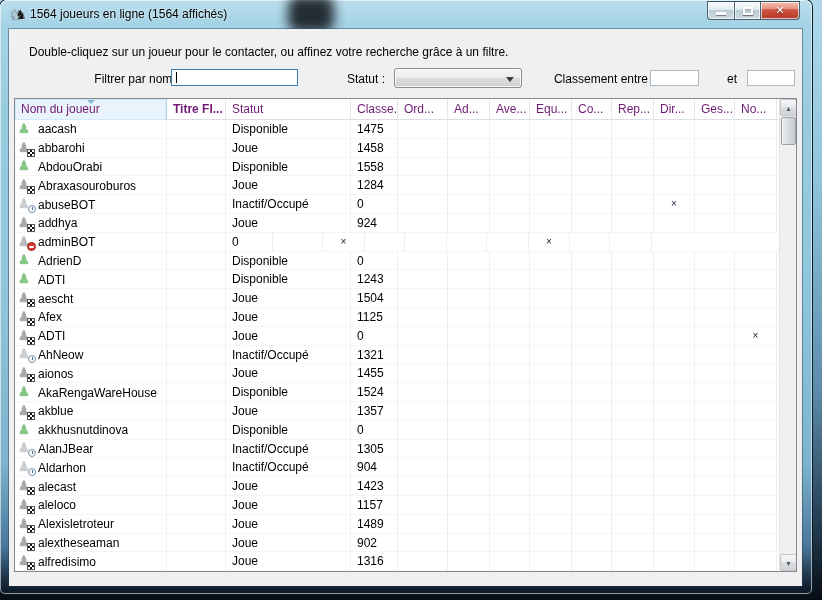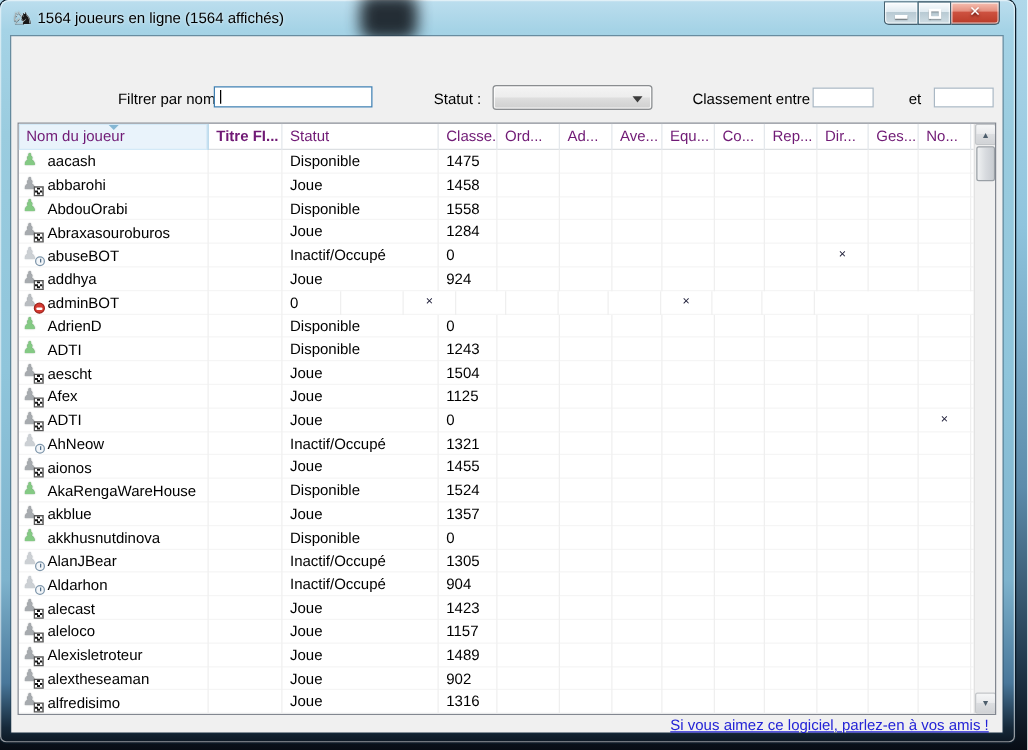--- a/index.html
+++ b/index.html
@@ -136,20 +136,21 @@
       </div>
       <div class="wbtn max">
         <div class="glyph-max"></div>
       </div>
       <div class="wbtn close">
         <span class="glyph-x">✕</span>
       </div>
     </div>
 
     <div class="client">
+      <div class="instruction">Double-cliquez sur un joueur pour le contacter, ou affinez votre recherche grâce à un filtre.</div>
 
       <label class="lbl lbl-name">Filtrer par nom :</label>
       <input class="txt name-filter" value="" style="">
       <i class="caret"></i>
 
       <label class="lbl lbl-status">Statut :</label>
       <div class="combo">
         <span class="combo-value"></span>
         <span class="combo-btn"></span>
       </div>
@@ -674,16 +675,15 @@
               <div class="tcell c-no" style="width: 42px;"></div>
             </div>
           </div>
         <div class="vscroll">
           <div class="sbtn up">▲</div>
           <div class="sthumb"></div>
           <div class="sbtn down">▼</div>
         </div>
       </div>
 
-      <a class="footer-link" href="#">Si vous aimez ce logiciel, parlez-en à vos amis !</a>
     </div>
   </div>
 </div>
 
 </body></html>

